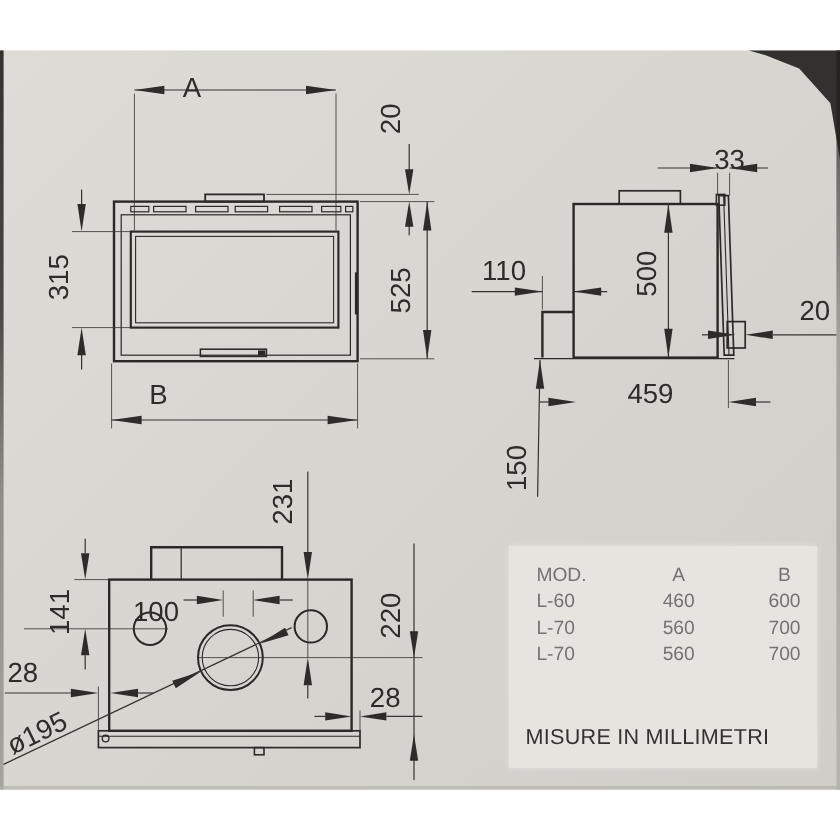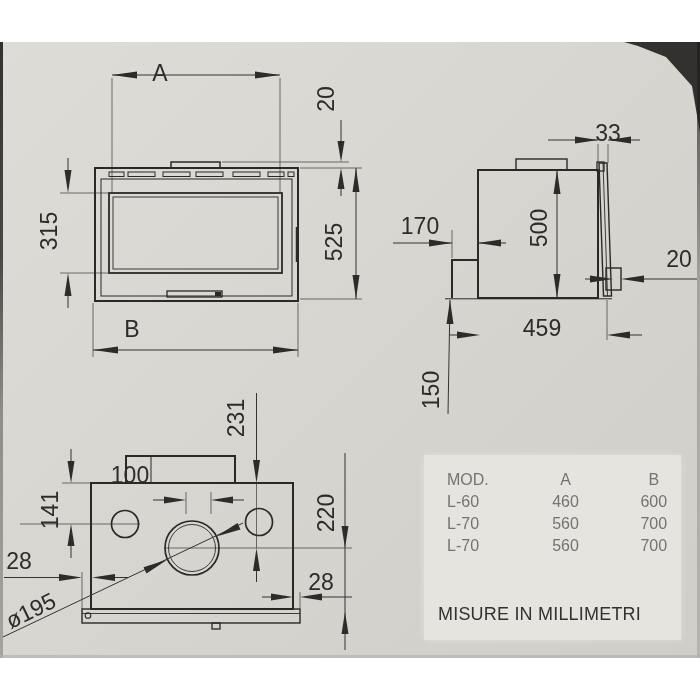--- a/index.html
+++ b/index.html
@@ -197,28 +197,28 @@
     </g>
   </svg>
 
   <span class="dim" style="left:160px;top:73px;">A</span>
   <span class="dim rot" style="left:326px;top:99px;">20</span>
   <span class="dim rot" style="left:49px;top:231px;">315</span>
   <span class="dim rot" style="left:334px;top:242px;">525</span>
   <span class="dim" style="left:132px;top:329px;">B</span>
 
   <span class="dim" style="left:608px;top:122px;margin-top:11px;">33</span>
-  <span class="dim" style="left:420px;top:226px;">170</span>
+  <span class="dim" style="left:420px;top:226px;">110</span>
   <span class="dim rot" style="left:539px;top:228px;">500</span>
   <span class="dim" style="left:679px;top:259px;">20</span>
   <span class="dim" style="left:542px;top:328px;">459</span>
   <span class="dim rot" style="left:431px;top:390px;">150</span>
 
   <span class="dim rot" style="left:236px;top:418px;">231</span>
-  <span class="dim" style="left:130px;top:475px;">100</span>
+  <span class="dim" style="left:130px;top:510px;">100</span>
   <span class="dim rot" style="left:50px;top:510px;">141</span>
   <span class="dim rot" style="left:326px;top:513px;">220</span>
   <span class="dim" style="left:19px;top:561px;">28</span>
   <span class="dim" style="left:321px;top:582px;">28</span>
   <span class="dim diag" style="left:31px;top:611px;">ø195</span>
 
   <div id="spec-box"></div>
   <div id="spec-table">
     <div class="trow">
       <span class="tc-mod">MOD.</span>

